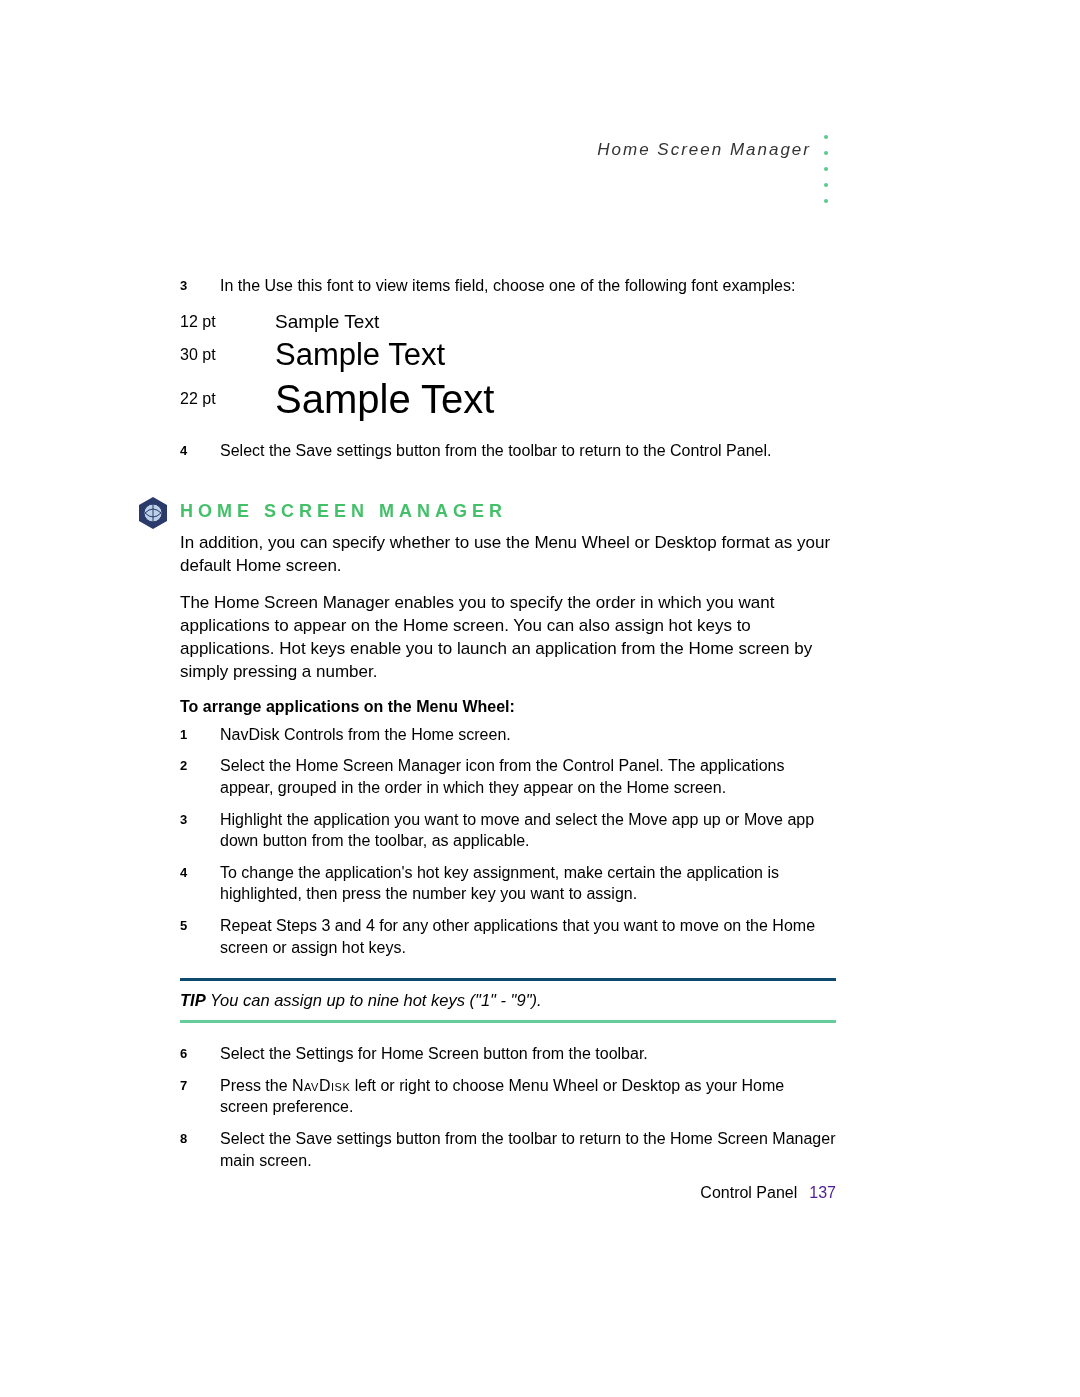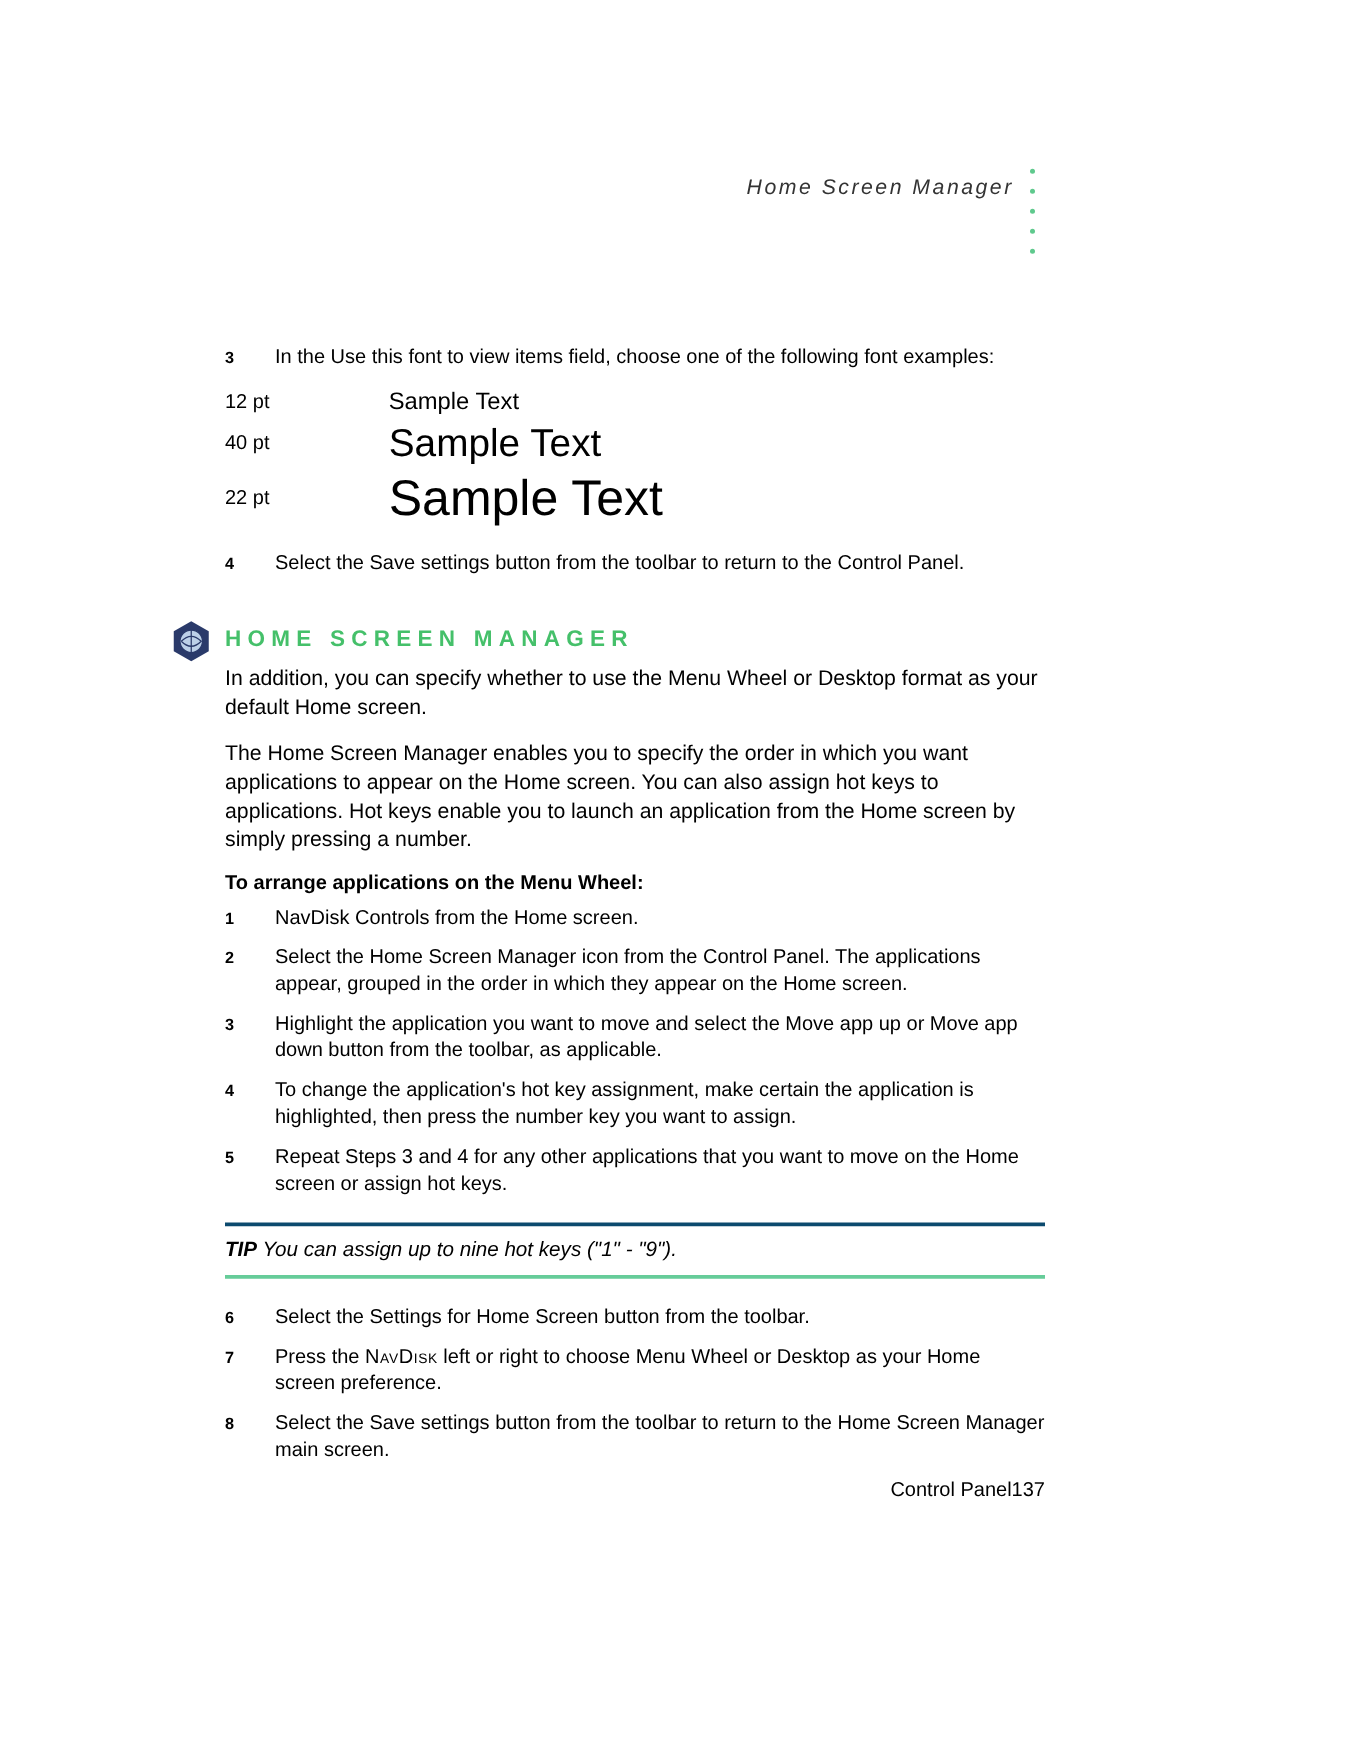--- a/index.html
+++ b/index.html
@@ -66,21 +66,20 @@
   }
   .font-table {
     margin-left: 0px;
     margin-top: 14px;
     margin-bottom: 18px;
   }
   .font-row {
     display: flex;
     align-items: center;
     margin: 4px 0;
-    gap: 36px;
   }
   .font-row .label {
     width: 95px;
     font-size: 16px;
   }
   .sample-12 { font-size: 19px; }
   .sample-20 { font-size: 31px; }
   .sample-25 { font-size: 40px; }
   .section-head {
     position: relative;
@@ -127,21 +126,22 @@
     font-style: italic;
     font-size: 16.5px;
   }
   .footer {
     position: absolute;
     bottom: 195px;
     right: 240px;
     font-size: 16px;
   }
   .footer .pn {
-    color: #000000;
+    color: #4c1d95;
+    margin-left: 12px;
   }
   .sc { font-variant: small-caps; letter-spacing: 0.5px; }
 </style>
 </head>
 <body>
 
 <div class="page">
 
   <div class="header">Home Screen Manager</div>
 
@@ -159,21 +159,21 @@
       <div class="n">3</div>
       <div class="t">In the Use this font to view items field, choose one of the following font examples:</div>
     </div>
 
     <div class="font-table">
       <div class="font-row">
         <div class="label">12 pt</div>
         <div class="sample-12">Sample Text</div>
       </div>
       <div class="font-row">
-        <div class="label">40 pt</div>
+        <div class="label">30 pt</div>
         <div class="sample-20">Sample Text</div>
       </div>
       <div class="font-row">
         <div class="label">22 pt</div>
         <div class="sample-25">Sample Text</div>
       </div>
     </div>
 
     <div class="num-row">
       <div class="n">4</div>

